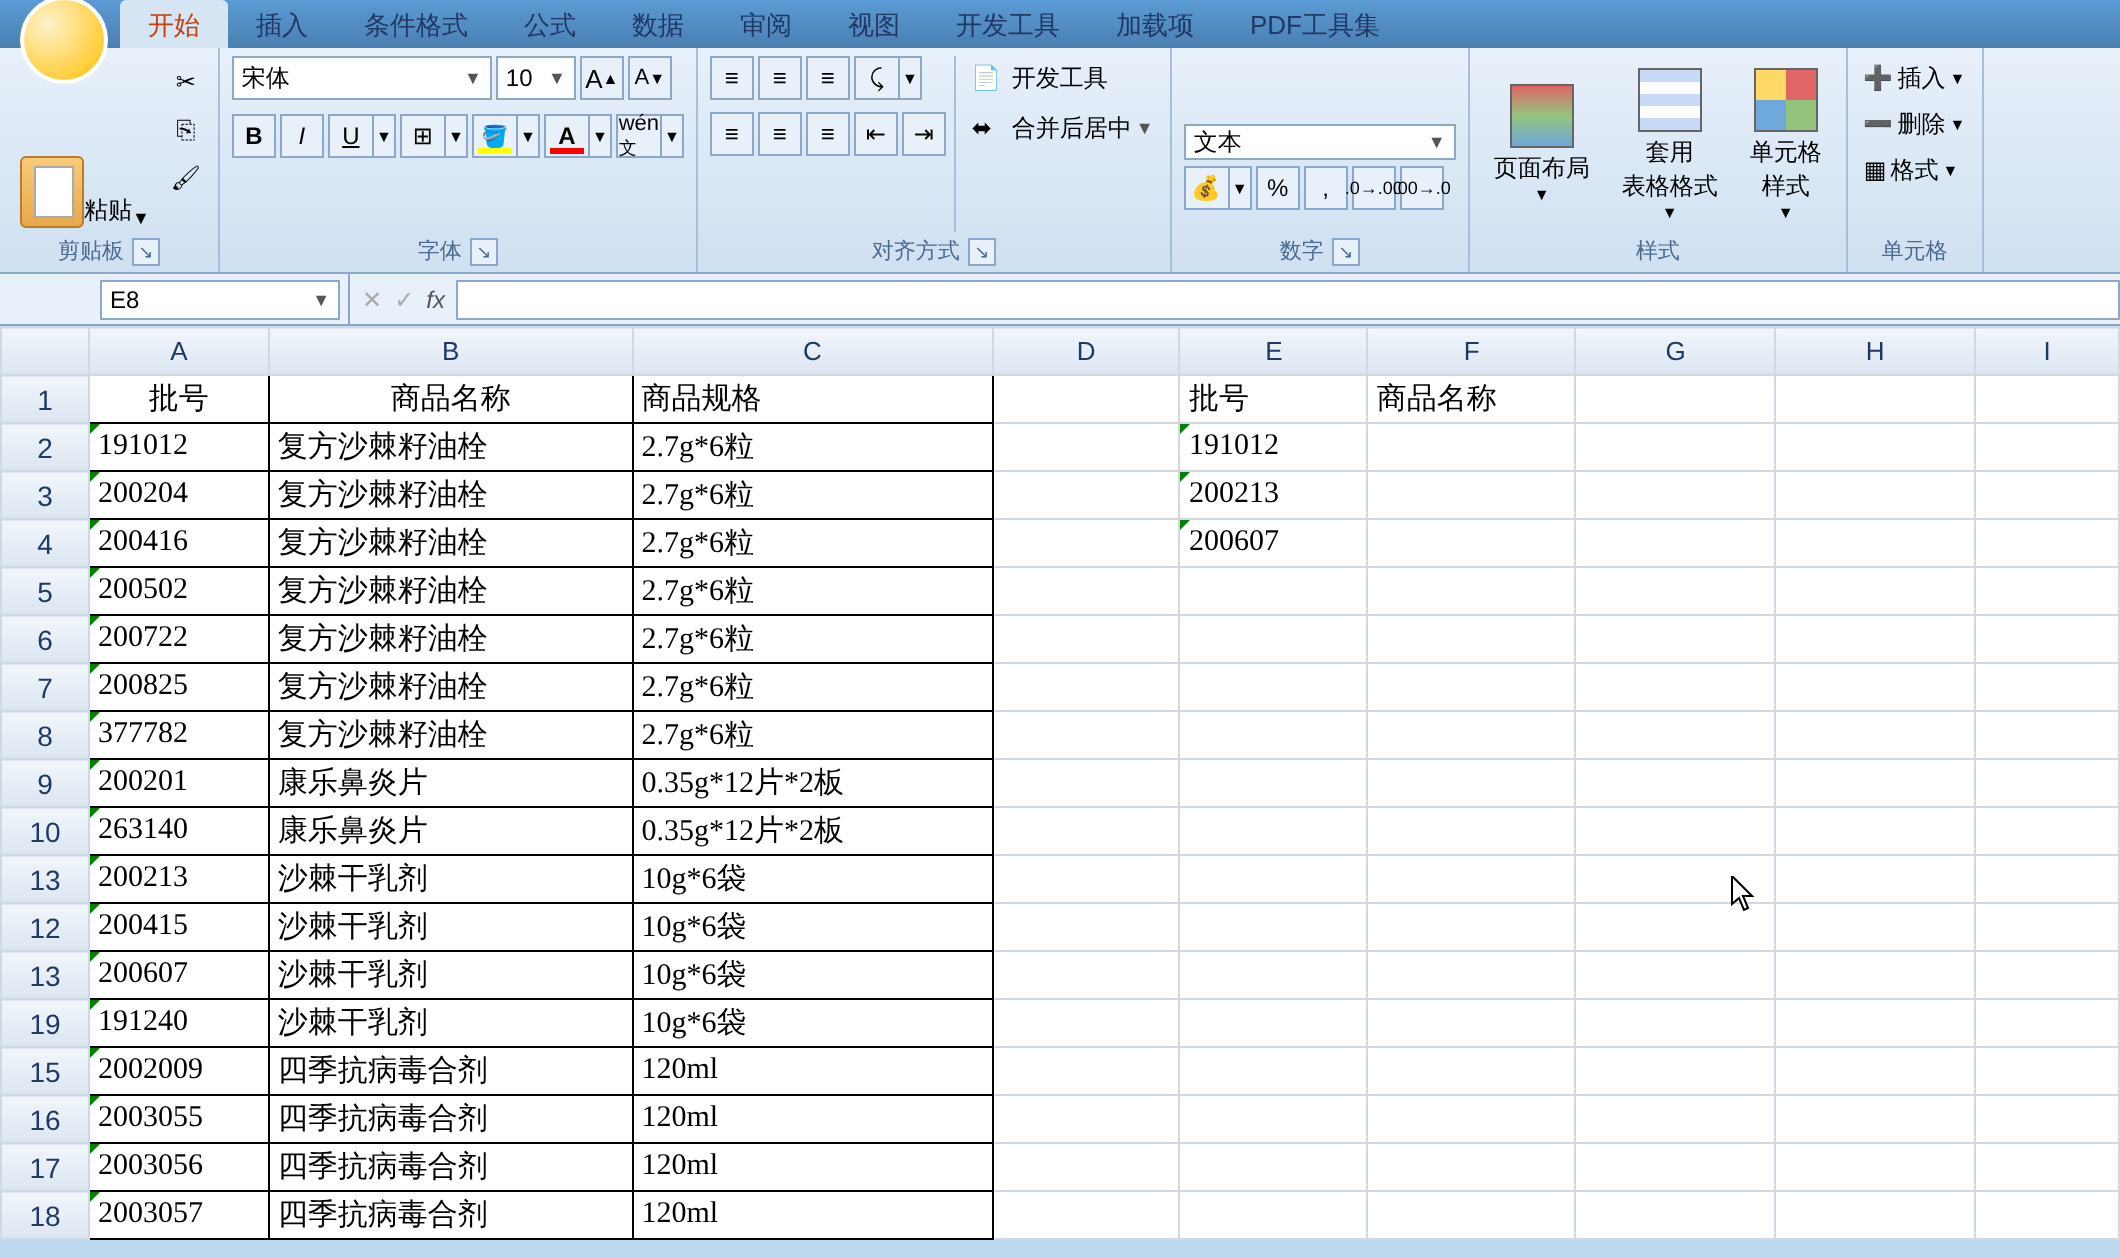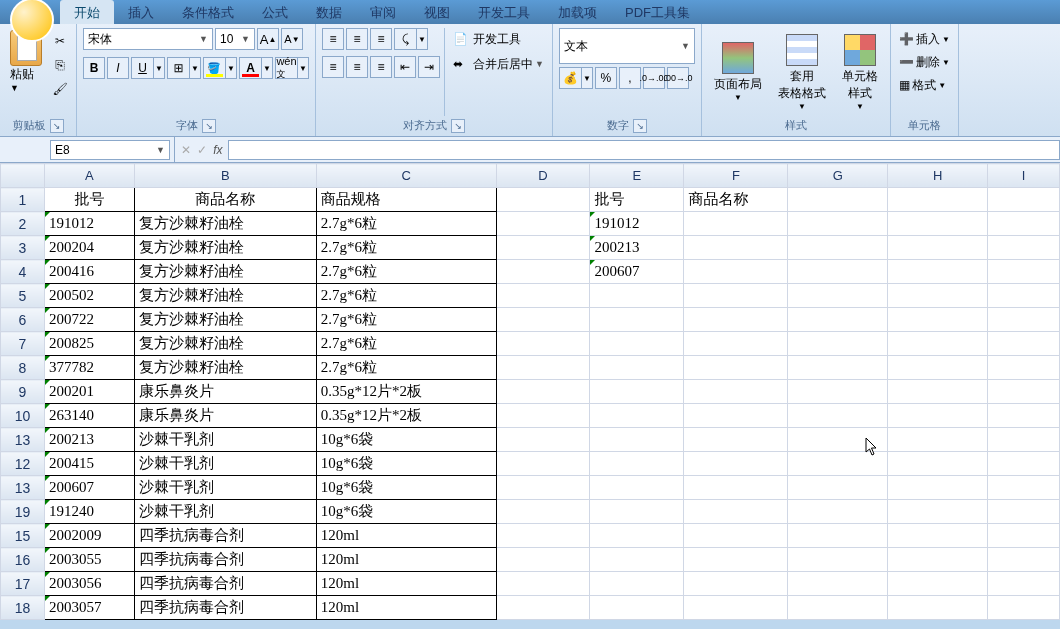--- a/index.html
+++ b/index.html
@@ -33,21 +33,21 @@
     .tab {
       padding: 4px 14px;
       color: #1f3864;
       cursor: pointer;
       border-top-left-radius: 3px;
       border-top-right-radius: 3px;
       font-size: 13px;
     }
     .tab.active {
       background: #d6e5f3;
-      color: #0c4a6e;
+      color: #c2410c;
     }
     
     
     .ribbon {
       display: flex;
       background: linear-gradient(to bottom, #e8f0fa, #cfe0f1);
       border-bottom: 1px solid #8ba8ca;
       height: 113px;
     }
     .ribbon-group {
@@ -81,22 +81,22 @@
       align-items: center;
       justify-content: center;
       color: #4a6a8f;
       cursor: pointer;
       background: #e8f0fa;
     }
     
     
     .clipboard-big {
       display: flex;
-      flex-direction: column;
-      align-items: flex-start;
+      flex-direction: row;
+      align-items: flex-end;
       padding: 2px 4px;
       cursor: pointer;
     }
     .paste-icon {
       width: 32px;
       height: 36px;
       background: linear-gradient(to bottom, #f8cb7a, #e8a84a);
       border: 1px solid #b87d2a;
       border-radius: 3px;
       position: relative;
@@ -189,26 +189,27 @@
       cursor: pointer;
       padding: 1px 2px;
       height: 22px;
     }
     
     
     .num-format-select {
       border: 1px solid #8ba8ca;
       background: #fff;
       width: 136px;
-      height: 36px;
+      height: 18px;
       padding: 0 4px;
       display: flex;
       align-items: center;
       justify-content: space-between;
       cursor: pointer;
+      margin-top: 34px;
     }
     
     
     .formula-bar {
       display: flex;
       background: #e8f0fa;
       border-bottom: 1px solid #8ba8ca;
       height: 26px;
       align-items: center;
     }

